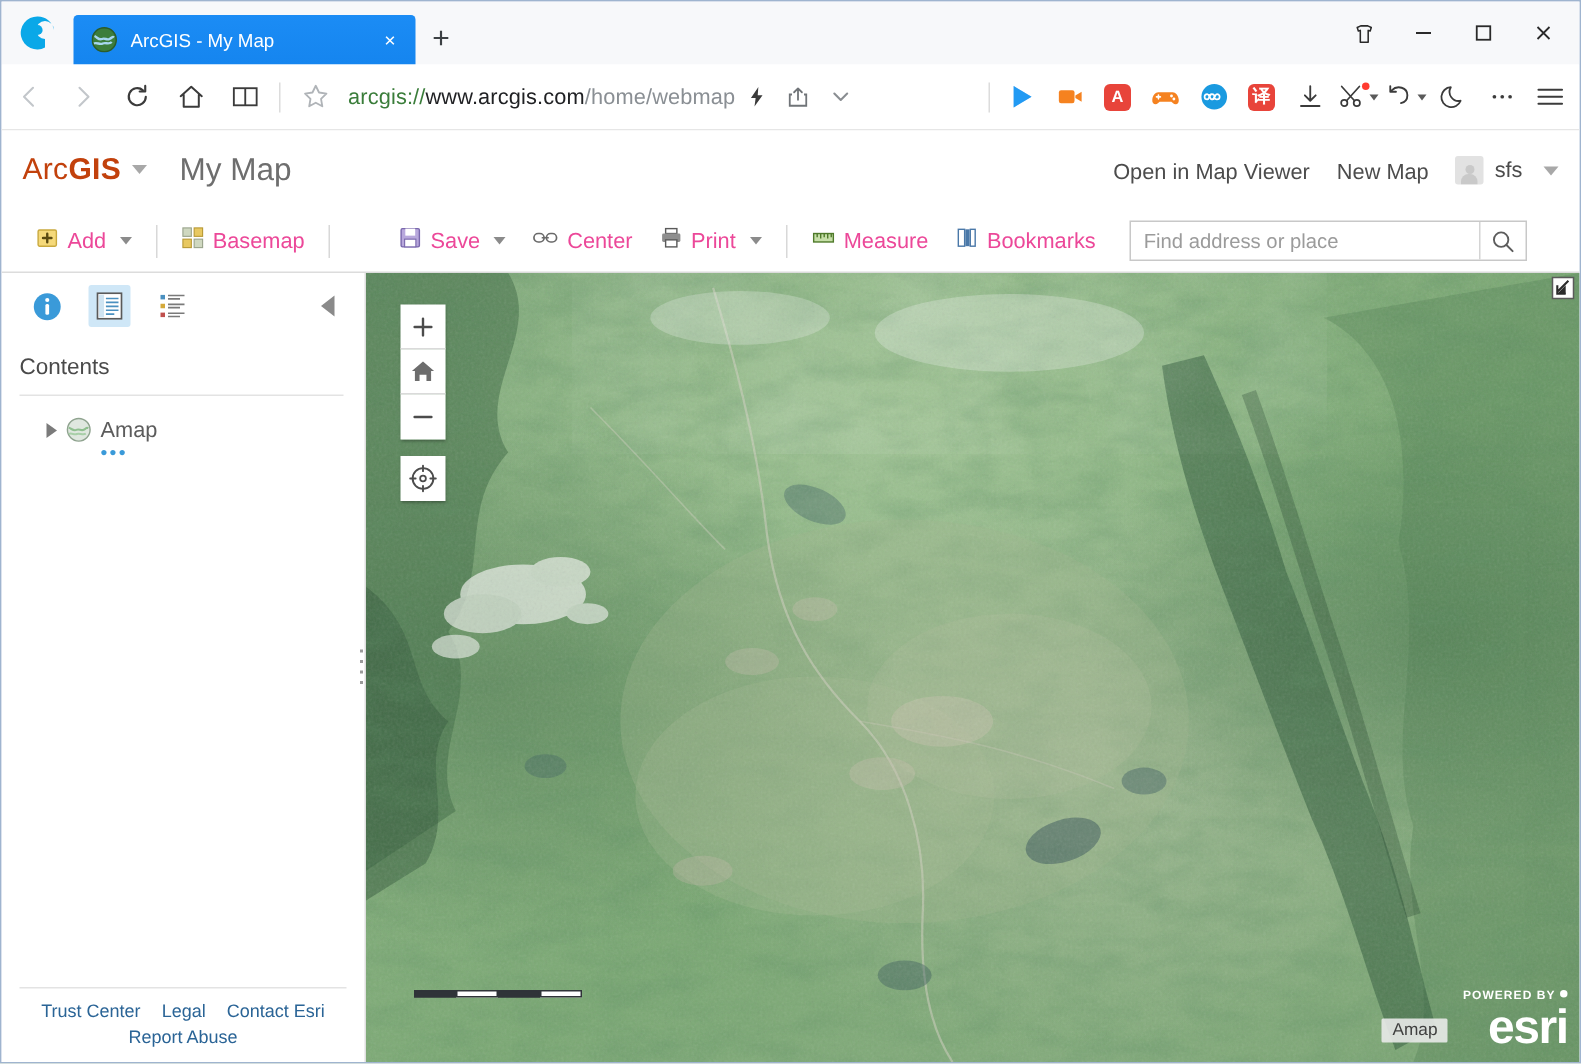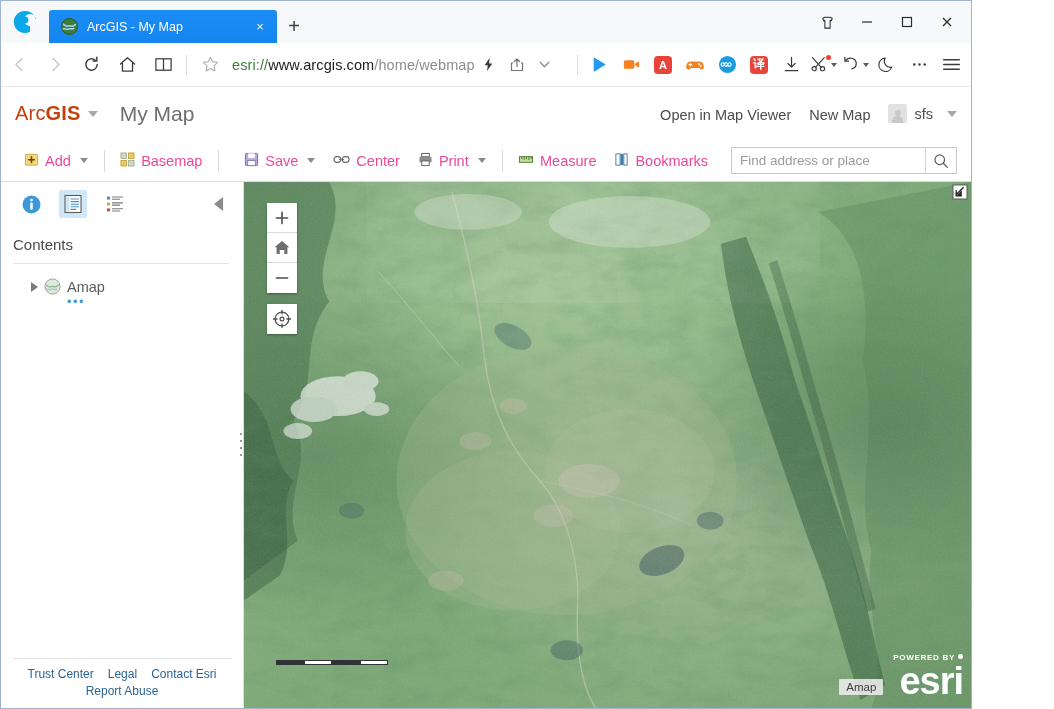--- a/index.html
+++ b/index.html
@@ -5,21 +5,21 @@
   * { box-sizing: border-box; }
   html, body {
     margin: 0; padding: 0;
     width: 1054px; height: 709px;
     font-family: "Liberation Sans", sans-serif;
     background: #ffffff;
     overflow: hidden;
   }
   .window {
     position: relative;
-    width: 972px; height: 709px;
+    width: 1054px; height: 709px;
     border: 1px solid #9fb4cf;
     background: #ffffff;
     overflow: hidden;
     padding-left: 48px;
   }
 
   
   .titlebar {
     position: absolute; top: 0; left: 0; right: 0; height: 42px;
     background: #f7f8fa;
@@ -320,21 +320,21 @@
     padding: 2px 7px; border-radius: 1px;
     margin-bottom: 5px;
   }
   .esri-logo { text-align: right; color: #ffffff; line-height: 1; }
   .esri-powered {
     font-size: 8px; font-weight: bold; letter-spacing: .7px;
     display: flex; align-items: flex-start; justify-content: flex-end; gap: 3px;
   }
   .esri-powered s { width: 5px; height: 5px; border-radius: 50%; background: #fff; display: block; }
   .esri-word {
-    font-size: 38px; font-weight: bold; letter-spacing: -1px;
+    font-size: 32px; font-weight: bold; letter-spacing: -1px;
     font-family: "Liberation Sans", sans-serif;
   }
 </style>
 </head>
 <body>
 
 <div class="window">
 
   <div class="titlebar">
     <div class="brand-logo">
@@ -410,21 +410,21 @@
     </div>
     <div class="nav-sep"></div>
     <div class="nav-ico" style="color:#b0b4b8">
       <svg width="19" height="19" viewBox="0 0 20 20">
           <path d="M10 2.3 12.3 7l5.2.8-3.8 3.7.9 5.2-4.6-2.5-4.6 2.5.9-5.2L2.5 7.8 7.7 7z" fill="none" stroke="currentColor" stroke-width="1.3" stroke-linejoin="round"></path>
         </svg>
     </div>
 
     <div class="url-wrap">
       <div class="url-text">
-        <span class="url-scheme">esri://</span><span class="url-host">www.arcgis.com</span><span class="url-path">/home/webmap</span>
+        <span class="url-scheme">arcgis://</span><span class="url-host">www.arcgis.com</span><span class="url-path">/home/webmap</span>
       </div>
       <div class="nav-ico" style="width:26px">
         <svg width="15" height="15" viewBox="0 0 14 14">
             <path d="M8 1 3.4 7.8H6.3L5.6 13 10.6 6H7.6z" fill="#3b3b3b"></path>
           </svg>
       </div>
       <div class="nav-ico" style="width:26px;color:#707478">
         <svg width="16" height="16" viewBox="0 0 16 16">
           <path d="M4 6H2.5v7.5h11V6H12" fill="none" stroke="currentColor" stroke-width="1.2"></path>
           <path d="M8 9.5V2M5.4 4.5 8 1.9l2.6 2.6" fill="none" stroke="currentColor" stroke-width="1.2" stroke-linecap="round" stroke-linejoin="round"></path>

